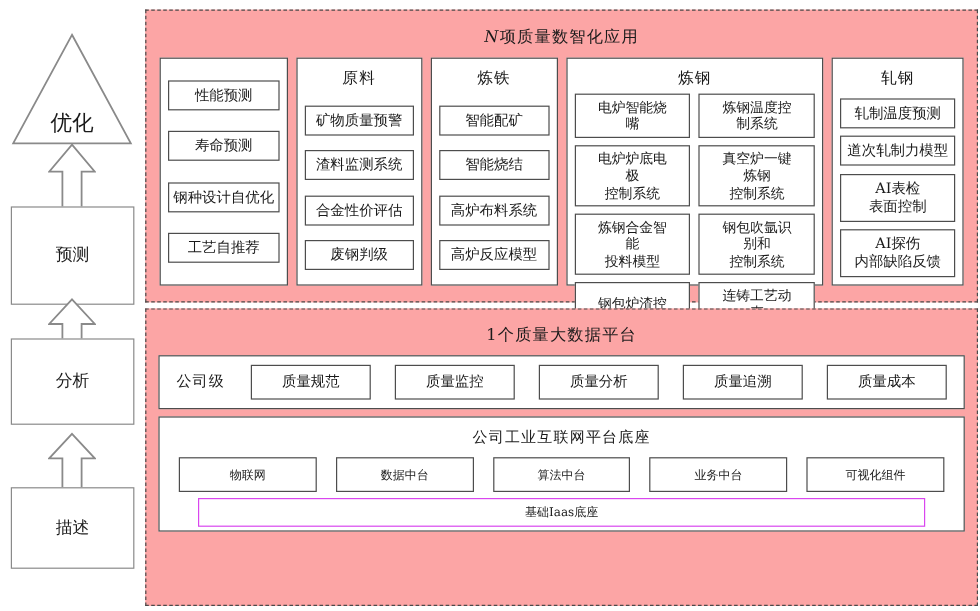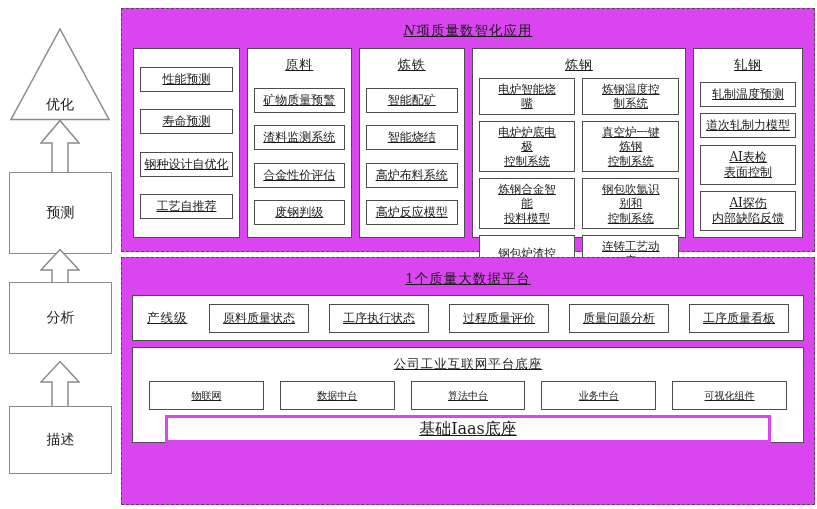--- a/index.html
+++ b/index.html
@@ -7,30 +7,30 @@
     position:relative;
     width:817px;height:509px;
     background:#ffffff;
     font-family:"DejaVu Serif","Liberation Serif",serif;
     color:#1a1a1a;
     overflow:hidden;
   }
   
   .tri-wrap{position:absolute;left:8px;top:26px;width:104px;height:96px;}
   .tri-wrap svg{position:absolute;left:0;top:0;}
-  .tri-label{position:absolute;left:0;bottom:8px;width:100%;text-align:center;font-size:14px;}
+  .tri-label{position:absolute;left:0;bottom:8px;width:100%;text-align:center;font-size:18px;}
   .pyr-box{
     position:absolute;left:9px;width:101px;
     border:1.5px solid #8a8a8a;background:#fff;
     display:flex;align-items:center;justify-content:center;
     font-size:14px;
   }
   .up-arrow{position:absolute;left:40px;width:40px;}
   
-  .dash-box{position:absolute;border:1px dashed #4a4a4a;background:#d946ef;box-sizing:border-box;text-decoration:underline;}
+  .dash-box{position:absolute;border:1px dashed #4a4a4a;background:#fca5a5;box-sizing:border-box;}
   .sec-title{text-align:center;font-size:13.5px;letter-spacing:1px;}
   .n-italic{font-style:italic;}
   
   .cols{display:flex;gap:7px;margin:8px 11px 0;height:190px;}
   .col{border:1px solid #4d4d4d;display:flex;flex-direction:column;box-sizing:border-box;background:#fff;}
   .col-h{text-align:center;padding:7px 0 2px;font-size:13px;letter-spacing:1px;}
   .col-items{flex:1;display:flex;flex-direction:column;justify-content:space-evenly;}
   .cell{
     border:1px solid #4d4d4d;text-align:center;font-size:12px;
     padding:4px 1px;margin:0 6px;line-height:1.25;
@@ -51,22 +51,22 @@
   }
   
   .base-box{border:1px solid #4d4d4d;margin:6px 10px 0;height:96px;box-sizing:border-box;background:#fff;}
   .base-title{text-align:center;padding-top:8px;font-size:12.5px;letter-spacing:1px;}
   .base-items{display:flex;margin:8px 8px 0;}
   .base-cell{
     flex:1;border:1px solid #4d4d4d;height:27px;margin:0 8px;
     display:flex;align-items:center;justify-content:center;font-size:10px;background:#fff;
   }
   .iaas{
-    border:3px solid #d946ef;margin:5px 32px 0;height:22px;
-    display:flex;align-items:center;justify-content:center;font-size:16px;background:#fff;
+    border:1px solid #d946ef;margin:5px 32px 0;height:22px;
+    display:flex;align-items:center;justify-content:center;font-size:10px;background:#fff;
   }
 </style>
 </head>
 <body>
 
 <div class="canvas">
 
   <div class="tri-wrap">
     <svg width="104" height="96" viewBox="0 0 104 96">
       <polygon points="52,3 101,93.5 3,93.5" fill="#ffffff" stroke="#8a8a8a" stroke-width="1.5"></polygon>
@@ -164,31 +164,31 @@
 内部缺陷反馈</div>
         </div>
       </div>
 
     </div>
   </div>
 
   <div class="dash-box" style="left:121px;top:257px;width:694px;height:248px">
     <div class="sec-title" style="margin-top:12px">1个质量大数据平台</div>
 
-
-    <div class="lvl-row" style="margin-top:7px;height:46px">
-      <span class="lvl-label">产线级</span>
+    <div class="lvl-row">
+      <span class="lvl-label">公司级</span>
       <div class="lvl-items">
-        <div class="lvl-cell">原料质量状态</div>
-        <div class="lvl-cell">工序执行状态</div>
-        <div class="lvl-cell">过程质量评价</div>
-        <div class="lvl-cell">质量问题分析</div>
-        <div class="lvl-cell">工序质量看板</div>
-      </div>
-    </div>
+        <div class="lvl-cell">质量规范</div>
+        <div class="lvl-cell">质量监控</div>
+        <div class="lvl-cell">质量分析</div>
+        <div class="lvl-cell">质量追溯</div>
+        <div class="lvl-cell">质量成本</div>
+      </div>
+    </div>
+
 
     <div class="base-box">
       <div class="base-title">公司工业互联网平台底座</div>
       <div class="base-items">
         <div class="base-cell">物联网</div>
         <div class="base-cell">数据中台</div>
         <div class="base-cell">算法中台</div>
         <div class="base-cell">业务中台</div>
         <div class="base-cell">可视化组件</div>
       </div>

